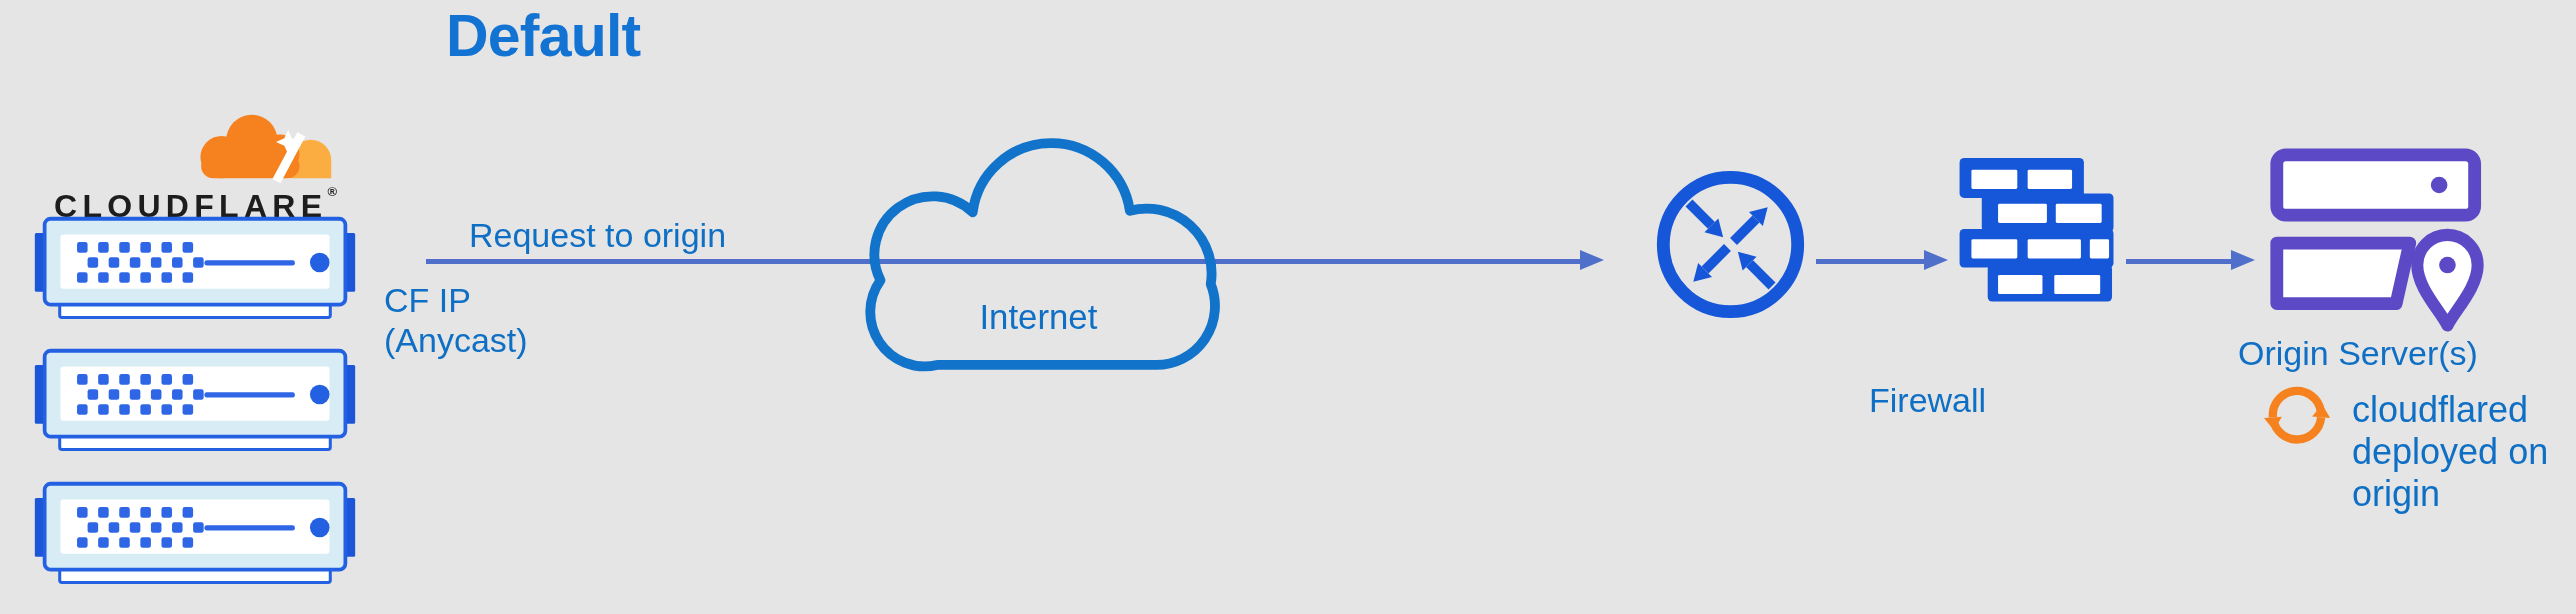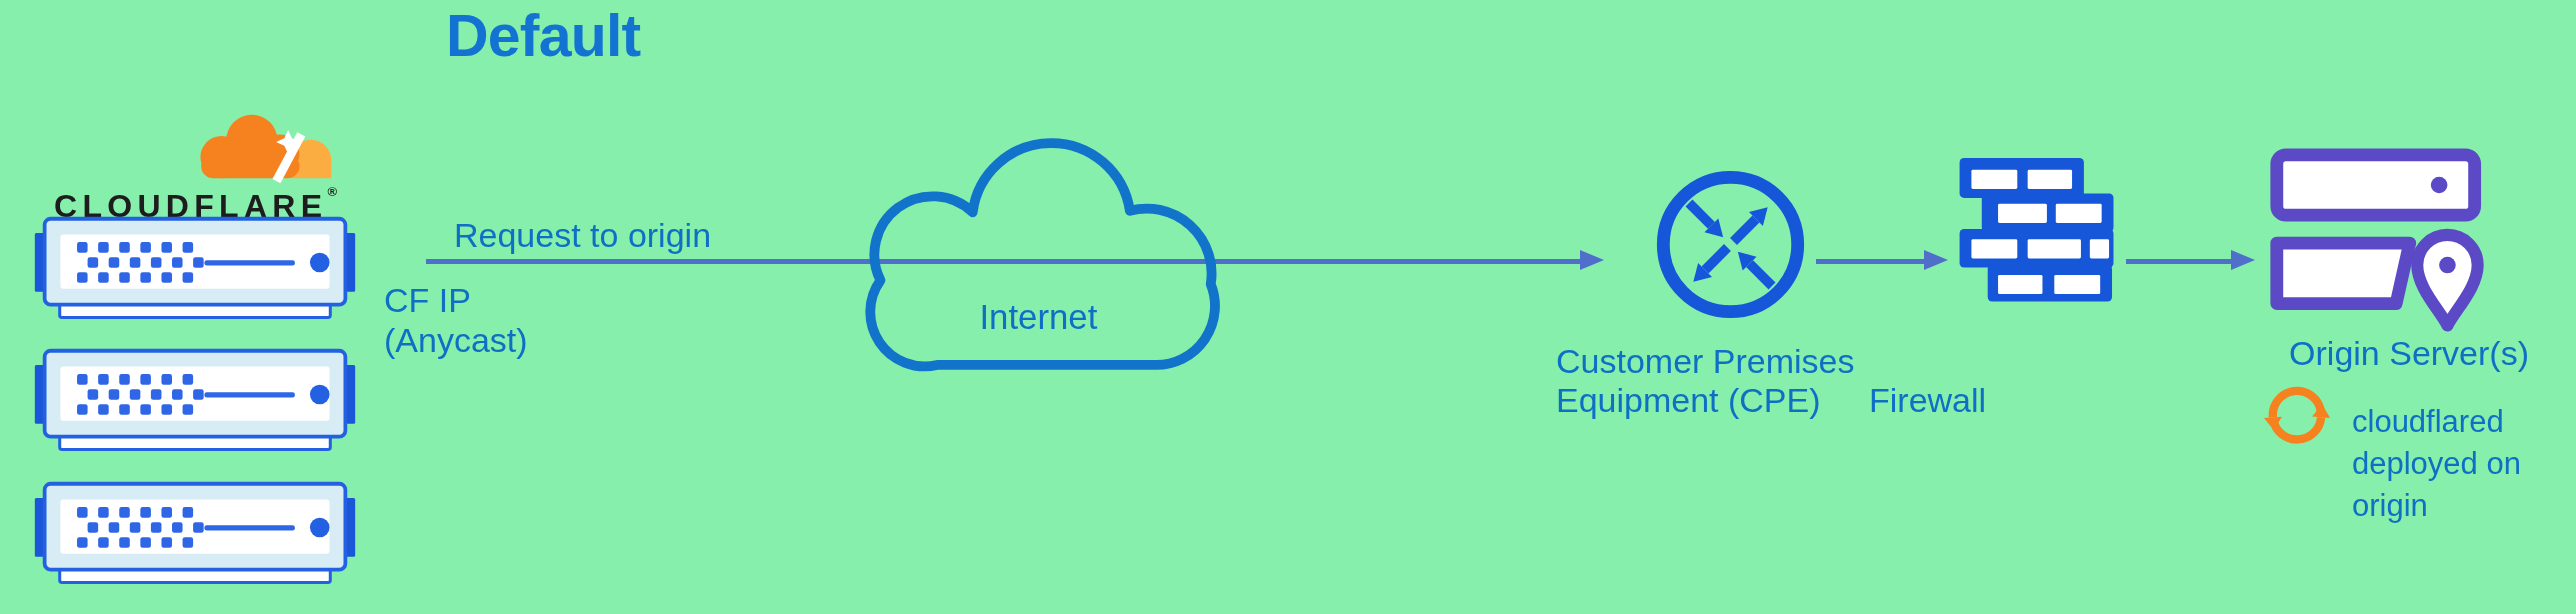--- a/index.html
+++ b/index.html
@@ -2,34 +2,34 @@
 <html style="--title-blue: #1273d2; --label-blue: #0e6fc5; --arrow-slate: #4f6fca; --royal-blue: #1656d8; --cloud-blue: #1173c9; --server-blue: #2361e2; --server-tab-blue: #1b55d8; --server-dot-blue: #2f66e6; --server-band: #d7ecf4; --purple: #5b49c6; --orange: #f6821f; --orange-light: #fbad41; --wordmark-black: #1d1d1d;font-size:12px"><head>
 <meta charset="utf-8">
 <style>
   :root{
     --title-blue:#1273d2; --label-blue:#0e6fc5; --arrow-slate:#4f6fca;
     --royal-blue:#1656d8; --cloud-blue:#1173c9; --server-blue:#2361e2;
     --server-tab-blue:#1b55d8; --server-dot-blue:#2f66e6; --server-band:#d7ecf4;
     --purple:#5b49c6; --orange:#f6821f; --orange-light:#fbad41; --wordmark-black:#1d1d1d;
   }
   html,body{margin:0;padding:0;background:#fff;}
-  .canvas{position:relative;width:2576px;height:614px;background:#86efac;overflow:hidden;
+  .canvas{position:relative;width:2576px;height:614px;background:#e5e5e5;overflow:hidden;
           font-family:"Liberation Sans","DejaVu Sans",sans-serif;}
   .abs{position:absolute;}
   .page-title{left:446px;top:1.5px;font-size:59px;font-weight:700;letter-spacing:-0.8px;color:var(--title-blue);}
   .wordmark{left:45px;top:184px;width:318px;font-size:32px;font-weight:800;letter-spacing:5.3px;
             color:var(--wordmark-black);white-space:nowrap;margin-left:9px;}
   .wordmark sup{font-size:13px;letter-spacing:0;vertical-align:21px;}
   .lbl{color:var(--label-blue);font-size:34px;line-height:39px;white-space:pre-line;}
-  .request-lbl{left:454px;top:216px;text-align:right;}
+  .request-lbl{left:469px;top:216px;text-align:right;}
   .cfip-lbl{left:384px;top:280px;line-height:40px;}
   .cpe-lbl{left:1556px;top:342px;}
   .fw-lbl{left:1869px;top:334px;width:394px;text-align:left;margin-top:47px;}
-  .origin-lbl{left:2238px;top:334px;width:291px;text-align:right;}
-  .note-lbl{left:2352px;top:401px;font-size:31px;line-height:42px;}
+  .origin-lbl{left:2238px;top:334px;width:291px;text-align:left;}
+  .note-lbl{left:2352px;top:389px;font-size:36px;line-height:42px;}
   .flow-line{height:5.3px;top:259px;background:var(--arrow-slate);z-index:1;}
   .arrow-head{width:0;height:0;top:250px;z-index:1;
               border-top:10.6px solid transparent;border-bottom:10.6px solid transparent;
               border-left:24px solid var(--arrow-slate);}
   .royal{fill:var(--royal-blue);}
   .cloud-svg{z-index:2;}
   .cloud-outline{fill:none;stroke:var(--cloud-blue);stroke-width:13px;stroke-linejoin:round;}
   .internet-text{fill:var(--label-blue);font-size:46px;}
   svg{display:block;overflow:visible;}
 </style>
@@ -182,21 +182,20 @@
             <rect x="0" y="-6.5" width="42" height="13"></rect>
             <polygon points="42,-13 42,13 64,0"></polygon>
           </g>
         <g transform="translate(155,155) rotate(225)">
             <rect x="0" y="-6.5" width="42" height="13"></rect>
             <polygon points="42,-13 42,13 64,0"></polygon>
           </g>
       </g>
     </svg>
   </div>
-  <div class="abs lbl cpe-lbl"><span>Customer Premises</span><br><span>Equipment (CPE)</span></div>
 
   <div class="abs" style="left:1958px;top:155px;">
     <svg width="163" height="148" viewBox="0 0 110 100">
       <g class="royal">
         <rect x="1" y="2" width="84" height="27" rx="3"></rect>
         <rect x="16" y="26" width="89" height="26" rx="3"></rect>
         <rect x="1" y="50" width="104" height="26" rx="3"></rect>
         <rect x="20" y="74" width="84" height="25" rx="3"></rect>
       </g>
       <g fill="#ffffff">

